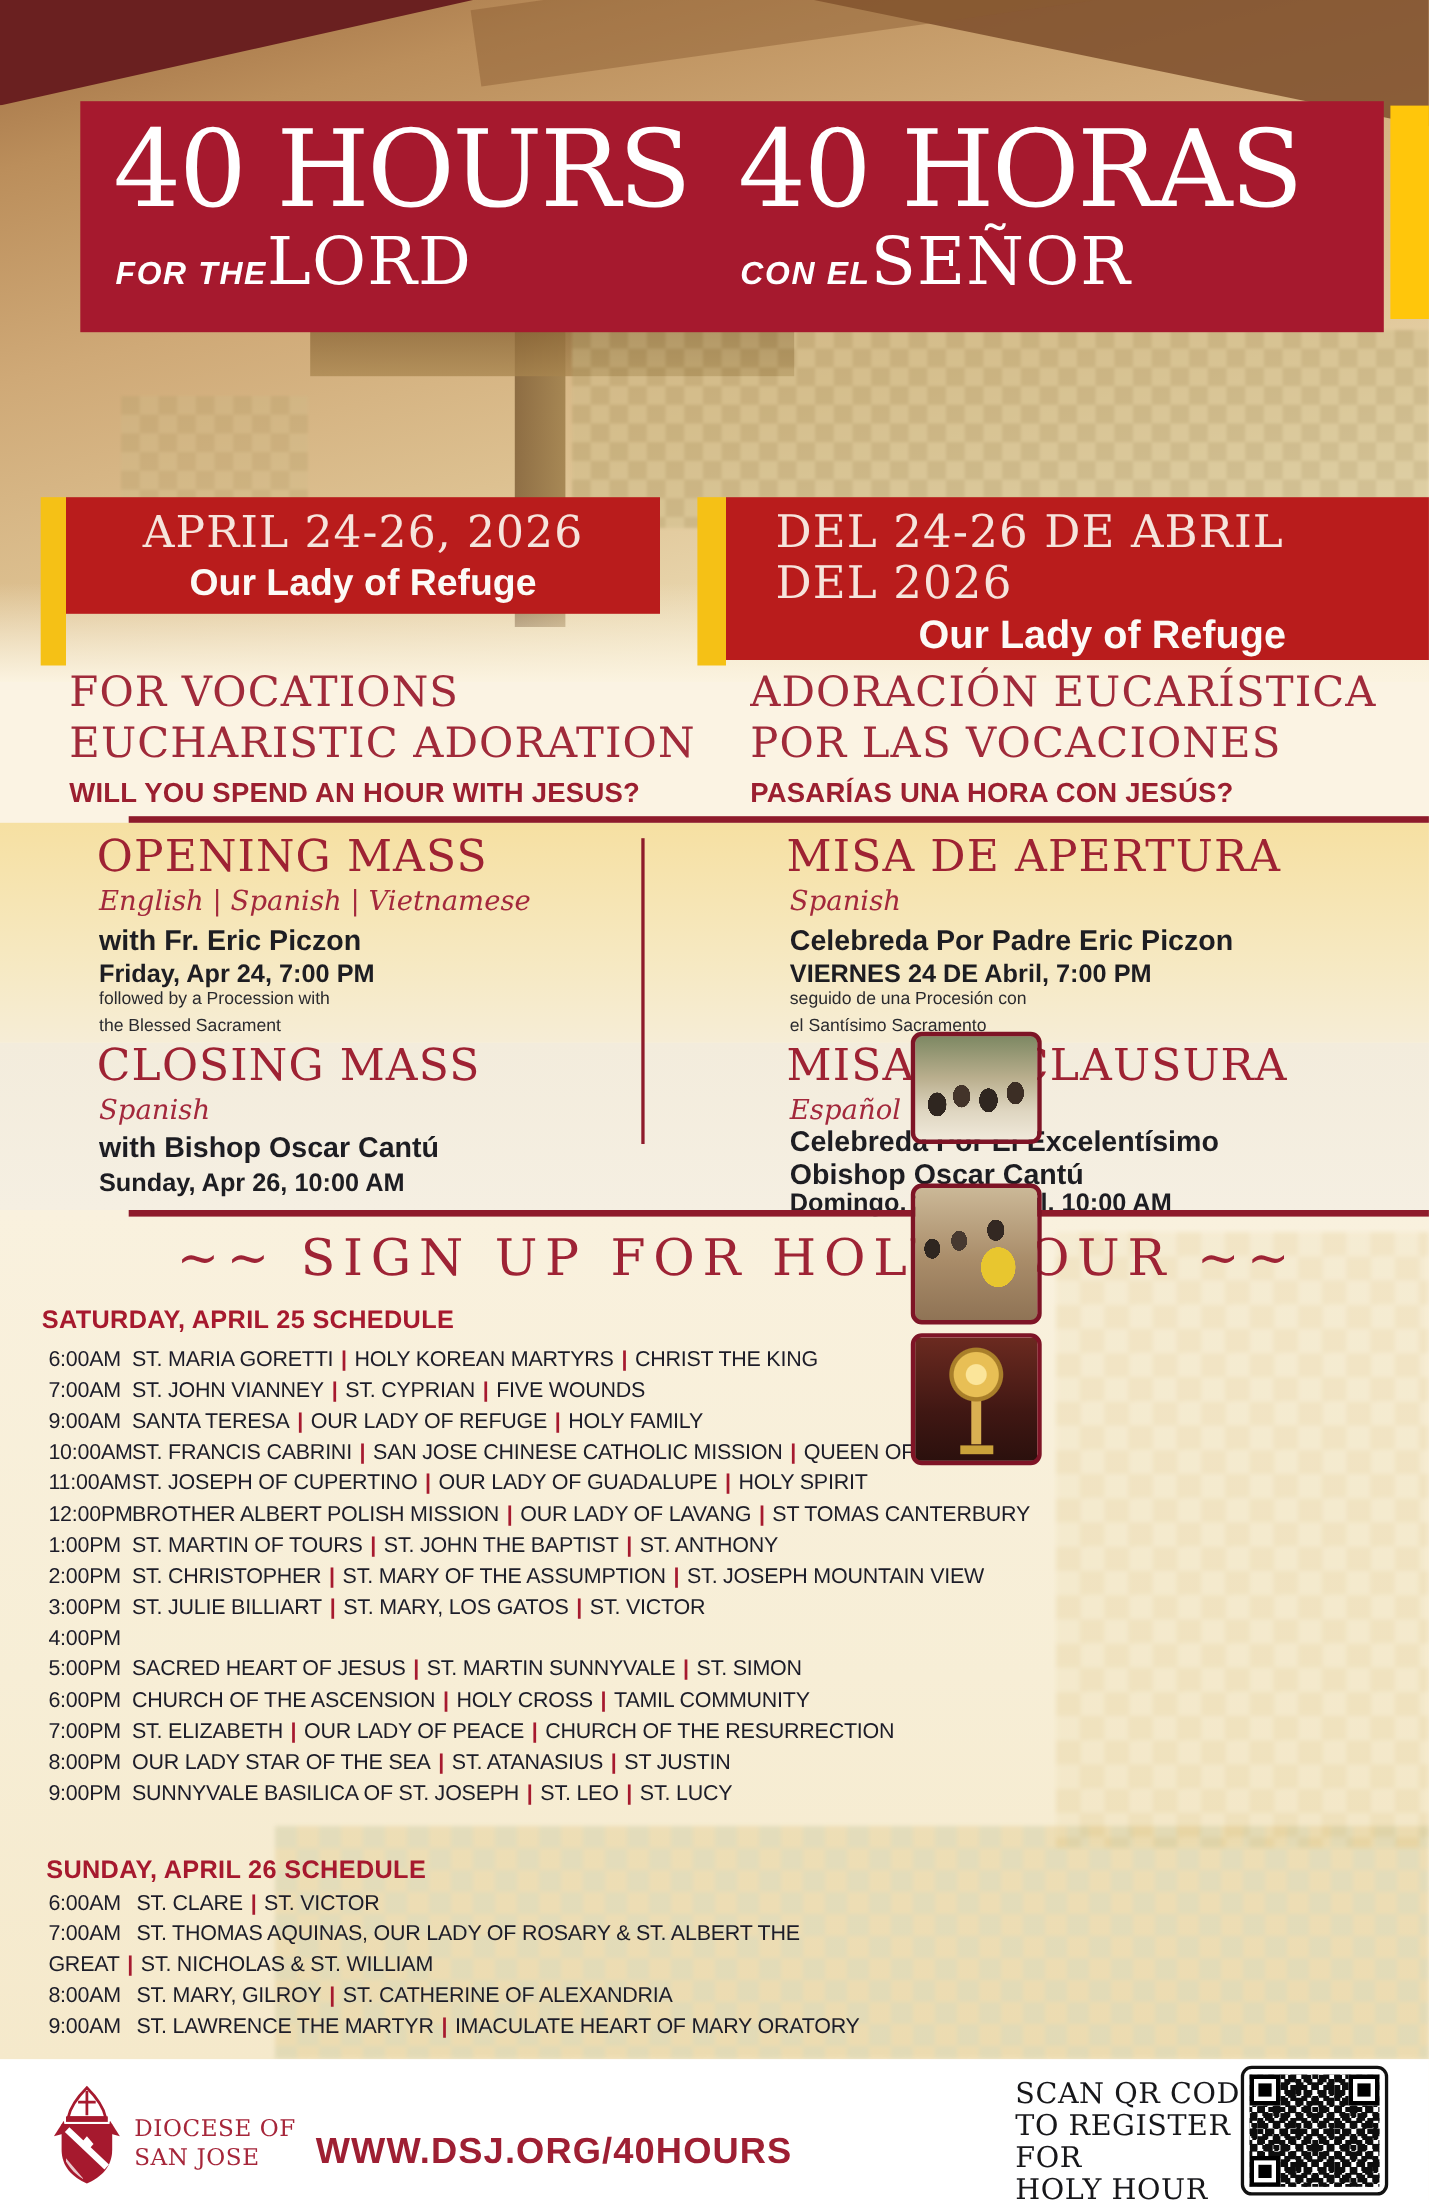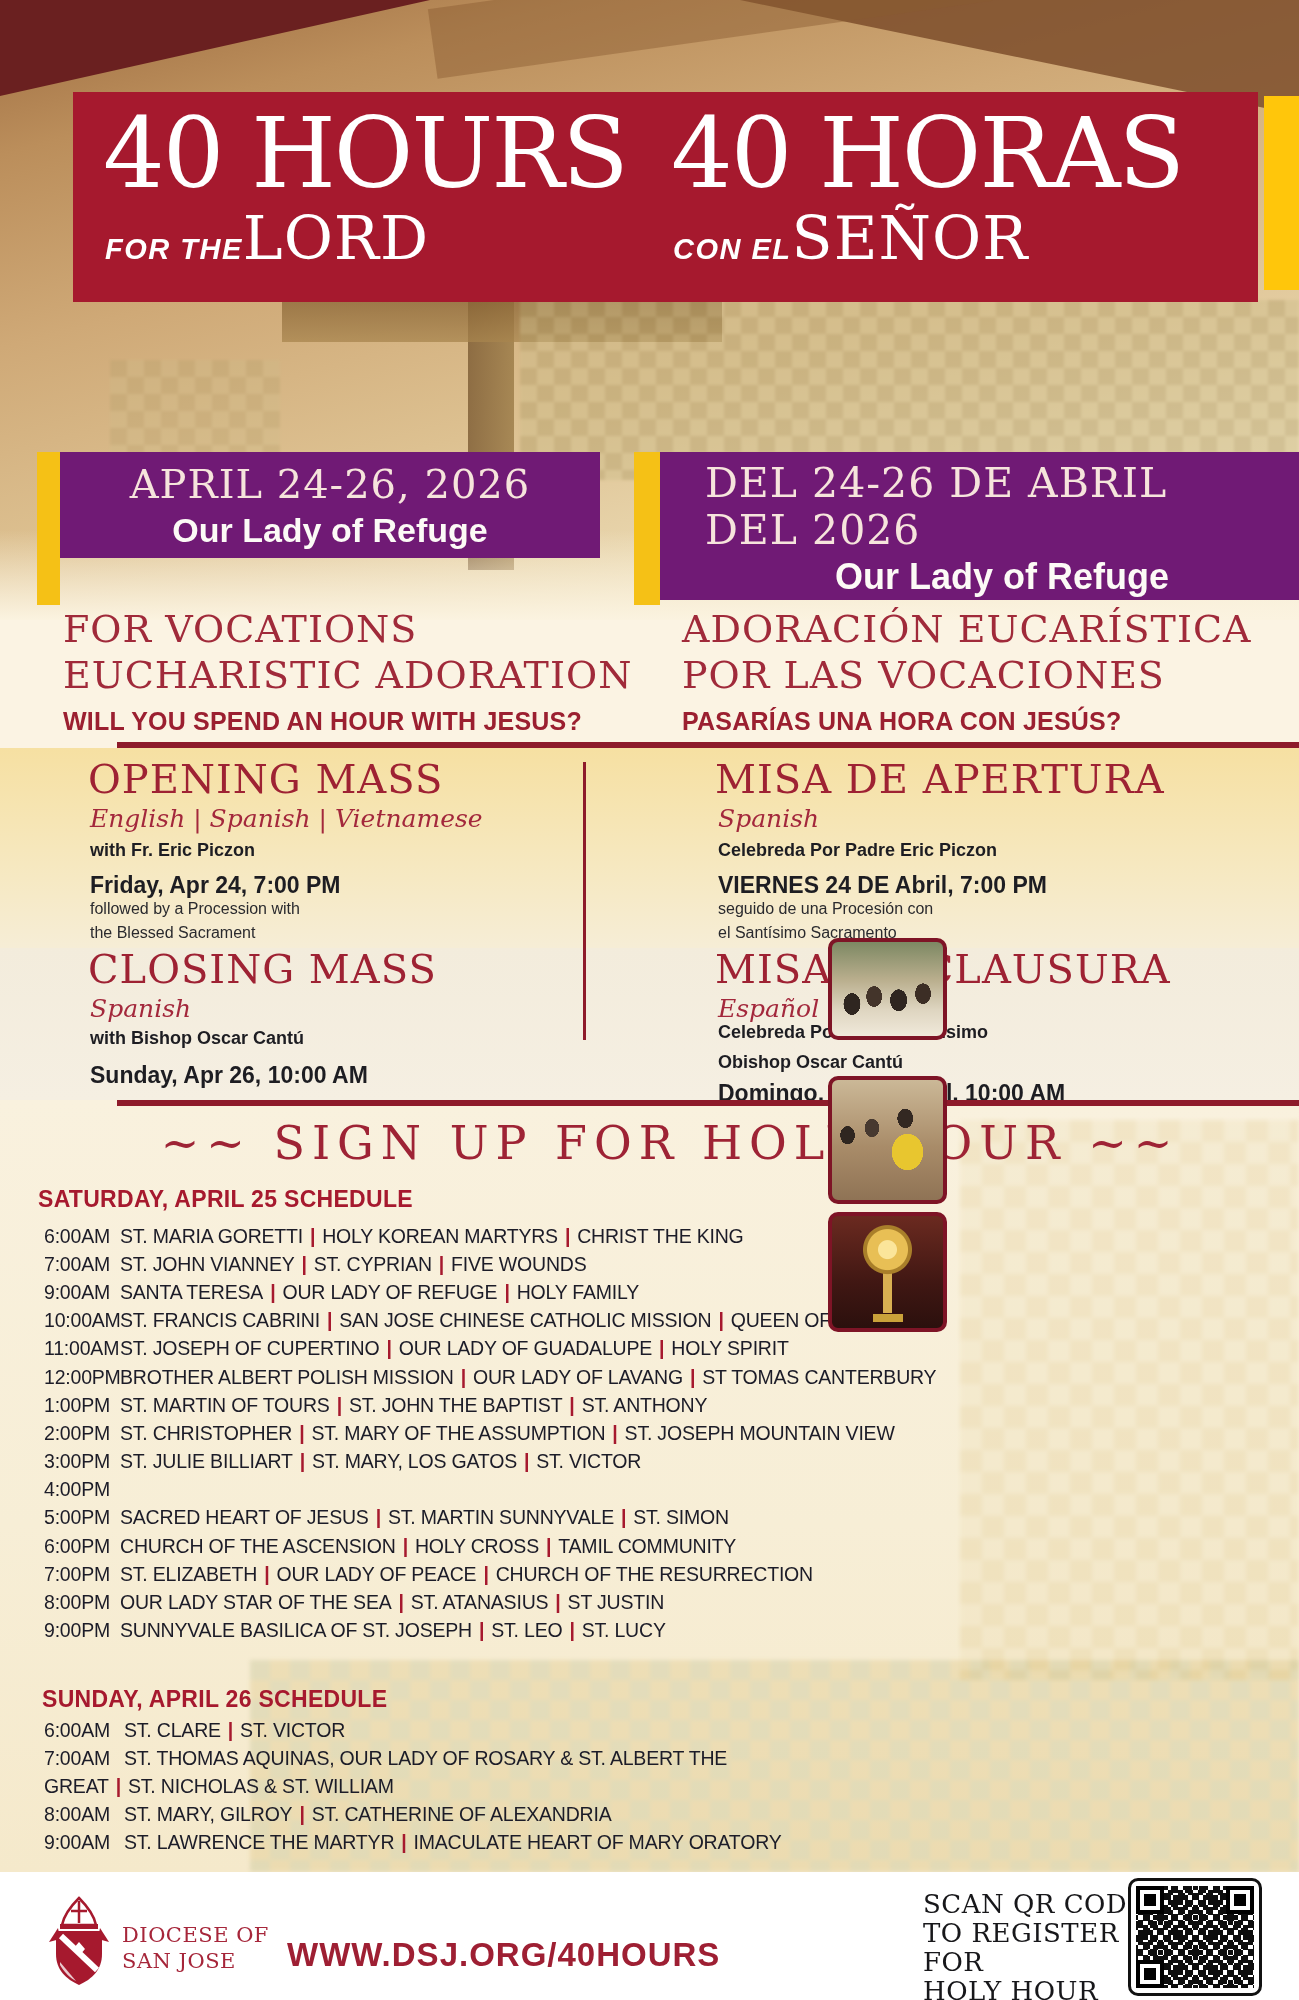--- a/index.html
+++ b/index.html
@@ -45,42 +45,42 @@
   .hdr .s-en{left:32px}
   .hdr .s-es{left:600px}
   .hdr .pre{font-style:italic;font-size:29px;letter-spacing:1.5px;font-weight:bold}
   .hdr .big{font-family:"DejaVu Serif",serif;font-size:60px;line-height:1;letter-spacing:1px}
   .accent-tr{position:absolute;left:1264px;top:96px;width:35px;height:194px;background:#FFC60B}
 
   
   .ybar{position:absolute;width:23px;background:#F5C116}
   .yb-l{left:37px;top:452px;height:153px}
   .yb-r{left:634px;top:452px;width:26px;height:153px}
-  .dateb{position:absolute;background:#701a75;color:#fff}
+  .dateb{position:absolute;background:#b91c1c;color:#fff}
   .db-en{left:60px;top:452px;width:540px;height:106px;text-align:center;padding-top:9px}
   .db-es{left:660px;top:452px;width:639px;height:148px;padding:8px 0 0 45px}
   .dateb .dline{font-family:"DejaVu Serif",serif;font-size:40px;line-height:1.15;color:#F6E4DC;letter-spacing:1px}
   .db-es .dline{font-size:41px;text-align:left}
   .dateb .loc{font-size:34px;font-weight:bold;color:#FCFAF6;margin-top:4px}
   .db-es .loc{font-size:36px;text-align:center;margin-top:2px}
 
   
   .ador{position:absolute;top:606px}
   .ad-en{left:63px}
   .ad-es{left:682px}
   .ador .h{font-family:"DejaVu Serif",serif;font-size:38px;line-height:1.22;color:#A02A3A;letter-spacing:1px}
   .ador .q{font-size:25px;font-weight:bold;color:#9B1F30;margin-top:8px;letter-spacing:.2px}
 
   
   .rule{position:absolute;left:117px;width:1182px;height:6px;background:#8E1B2B}
   .r1{top:742px}.r2{top:1100px}
   .divider{position:absolute;left:583px;top:762px;width:3px;height:278px;background:#8E1B2B}
   .mass-title{position:absolute;font-family:"DejaVu Serif",serif;font-size:40px;color:#9E2233;letter-spacing:1px;white-space:nowrap}
   .mass-lang{position:absolute;font-family:"DejaVu Serif",serif;font-style:italic;font-size:25px;color:#A3283C;white-space:nowrap}
-  .mass-bold{position:absolute;font-size:18px;font-weight:bold;color:#1D1D22;white-space:nowrap}
+  .mass-bold{position:absolute;font-size:26px;font-weight:bold;color:#1D1D22;white-space:nowrap}
   .mass-date{position:absolute;font-size:23px;font-weight:bold;color:#1D1D22;white-space:nowrap}
   .mass-note{position:absolute;font-size:16px;color:#2A2A2E;white-space:nowrap}
 
   
   .signup{position:absolute;left:90px;top:1116px;width:1160px;text-align:center;
     font-family:"DejaVu Serif",serif;font-size:46px;color:#9E2335;letter-spacing:7px;white-space:nowrap}
 
   
   .sched-head{position:absolute;font-size:23px;font-weight:bold;color:#A6192E;letter-spacing:.3px}
   .sh-sat{left:38px;top:1186px}

